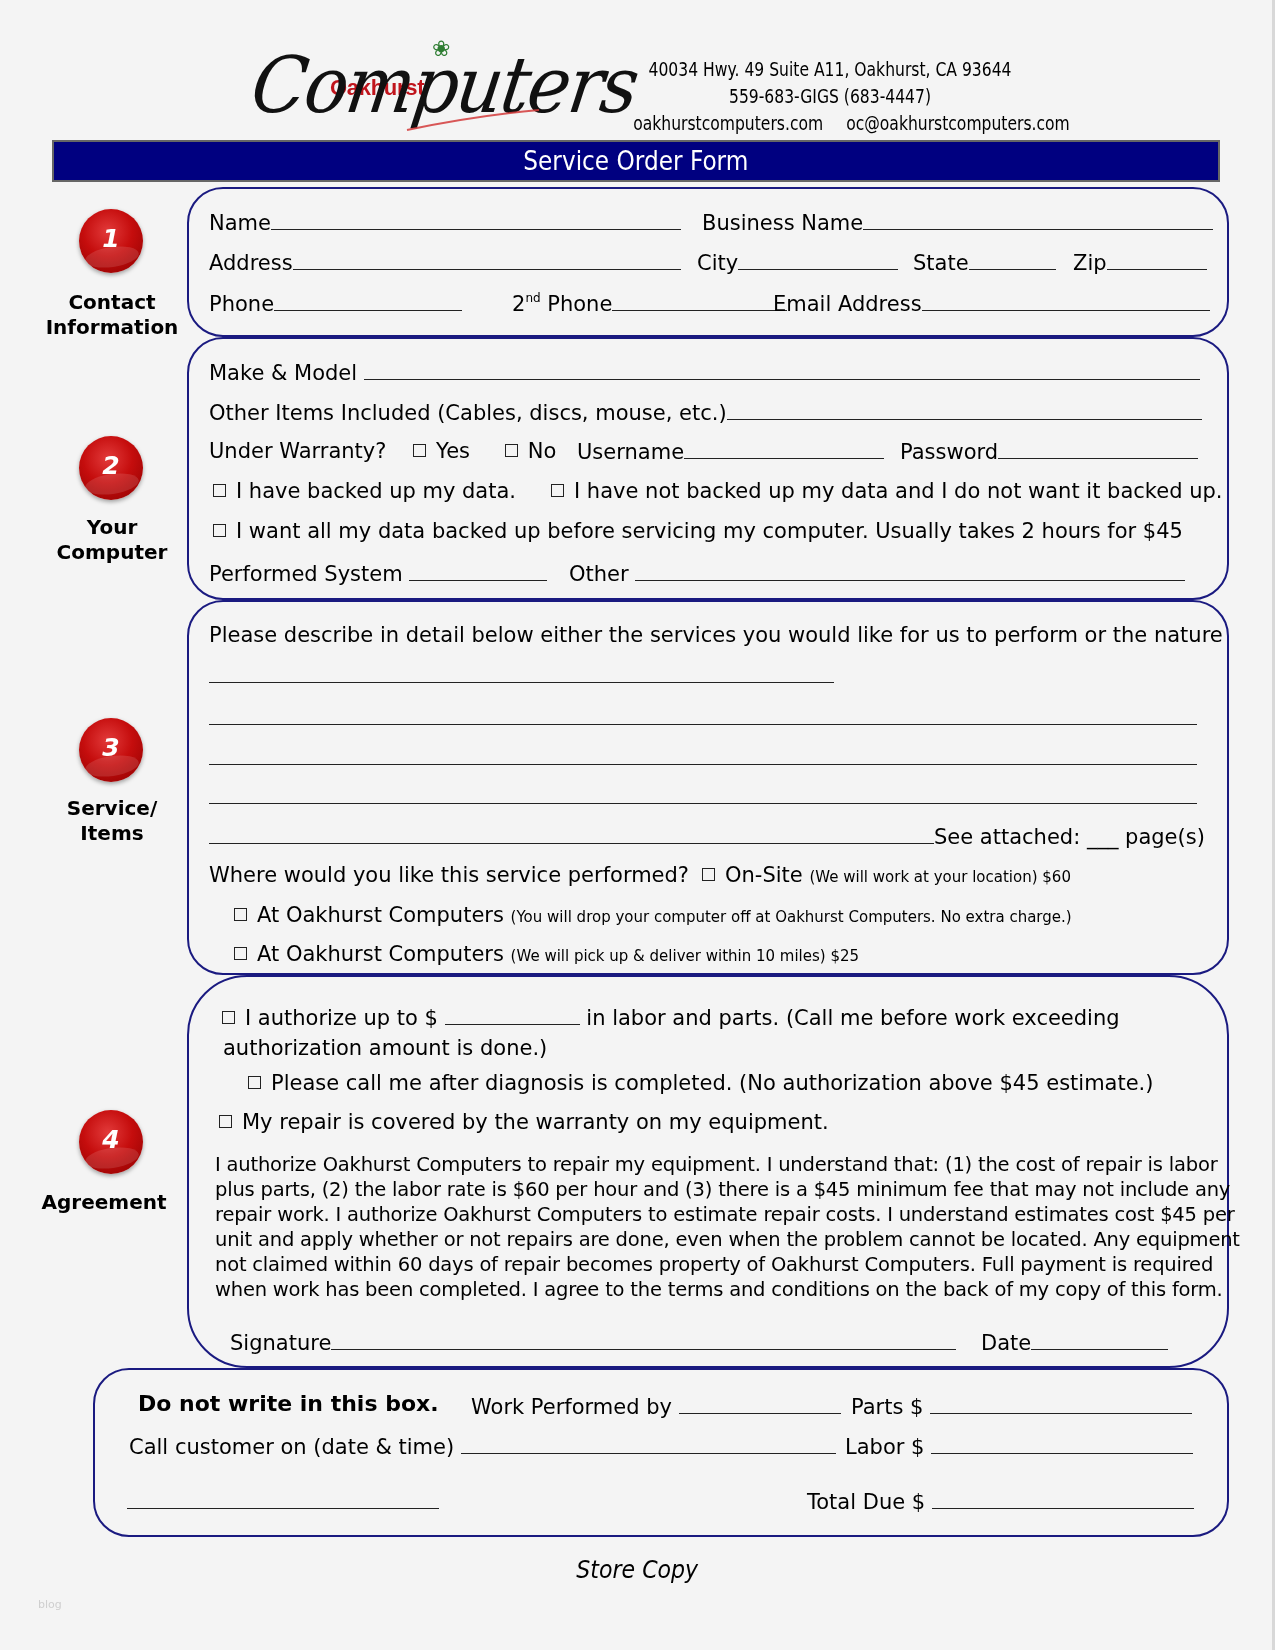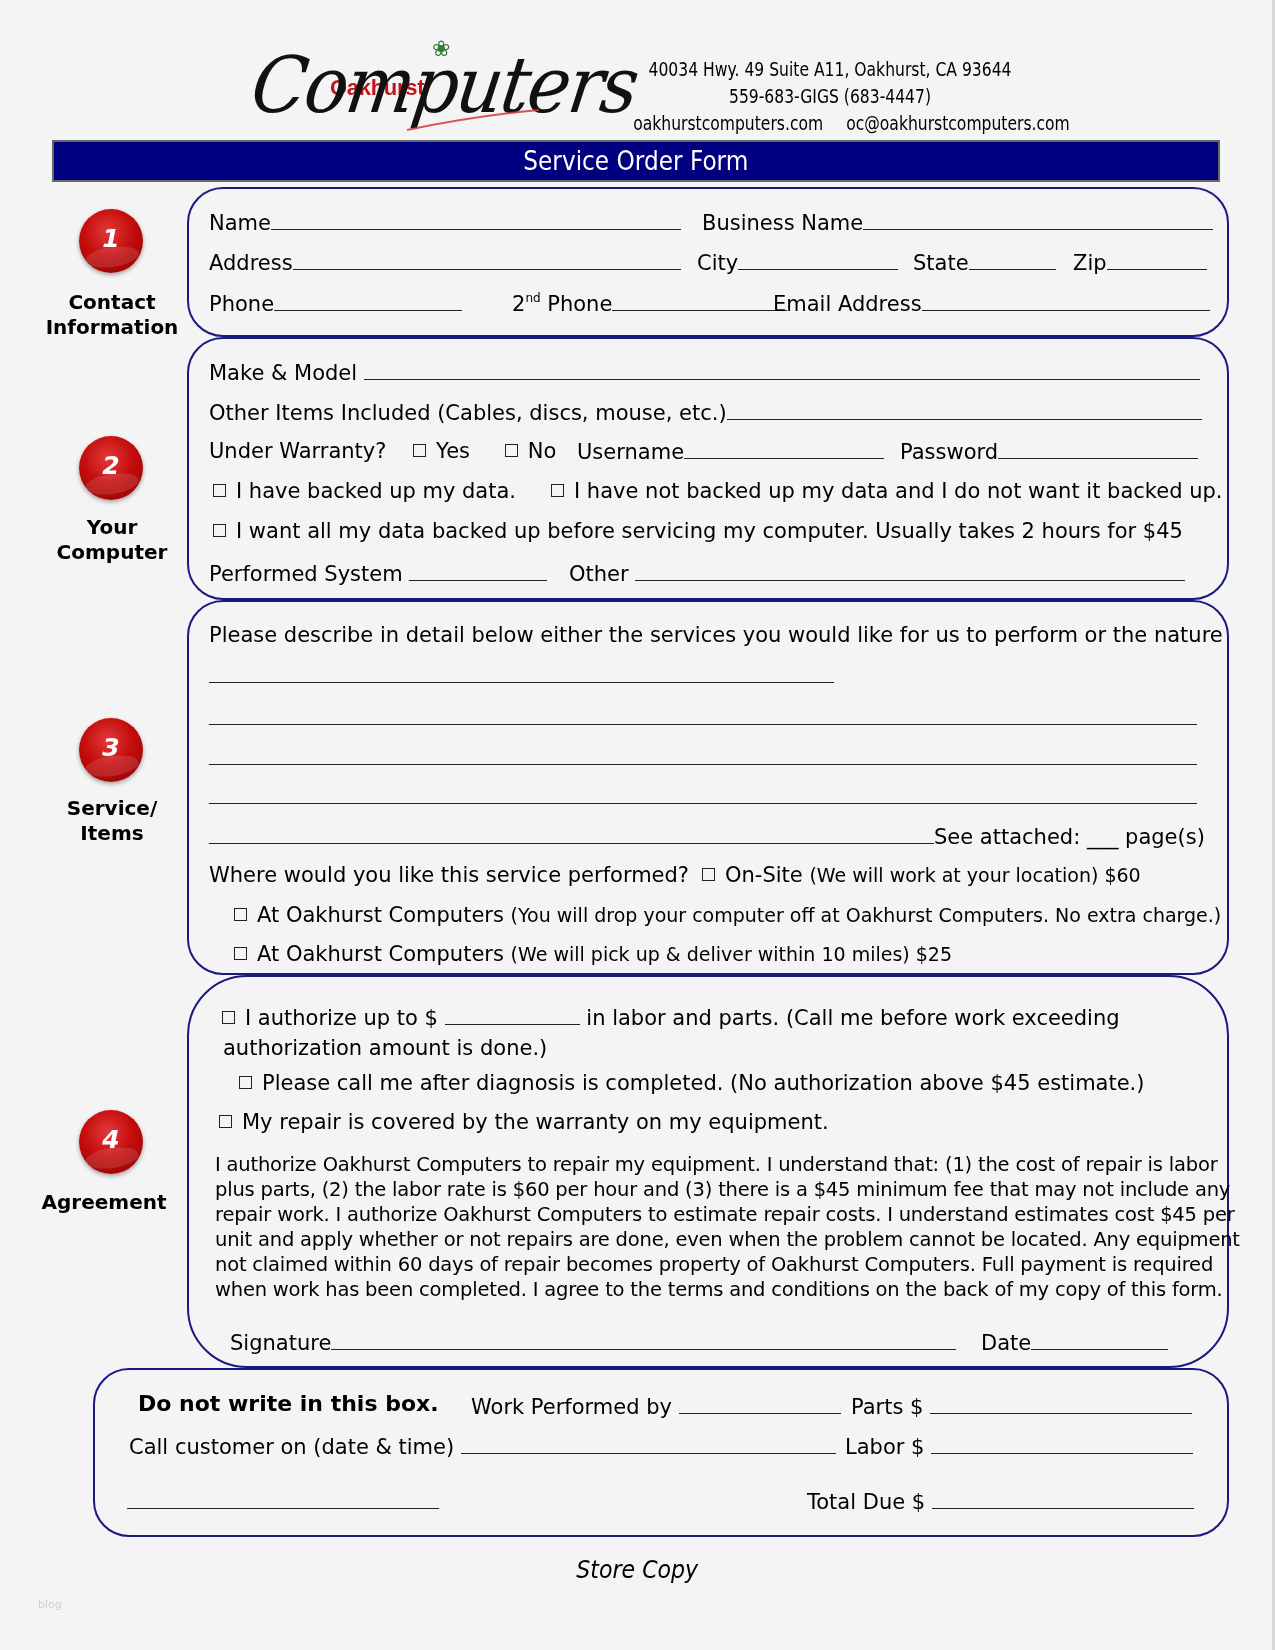--- a/index.html
+++ b/index.html
@@ -30,21 +30,21 @@
     color: #fff; font-weight: bold; font-style: italic; font-size: 25px; text-align: center; line-height: 60px; overflow: hidden; }
   .badge::after { content: ""; position: absolute; left: 6px; right: 4px; top: 38px; height: 20px; border-radius: 50%; background: rgba(255,255,255,0.12); transform: rotate(-8deg); }
   .badge .num { position: relative; z-index: 1; }
   .sec-label { width: 150px; text-align: center; font-weight: bold; font-size: 20px; line-height: 25px; }
 
   
   .box { border: 2px solid #1a1a80; border-radius: 36px; box-sizing: border-box; }
   .row { position: absolute; font-size: 21px; white-space: nowrap; line-height: 26px; }
   .row .u { display: inline-block; border-bottom: 1.5px solid #222; height: 20px; vertical-align: baseline; }
   .cb { display: inline-block; width: 13px; height: 13px; border: 1.3px solid #222; vertical-align: 1px; margin-right: 10px; box-sizing: border-box; }
-  .sm { font-size: 19px; text-align: center; }
+  .sm { font-size: 15px; text-align: center; }
   .legal { position: absolute; left: 215px; top: 1152px; width: 990px; font-size: 19.5px; line-height: 25px; letter-spacing: -0.2px; }
   .legal div { white-space: nowrap; }
   .bold { font-weight: bold; }
   .store-copy { left: 0; width: 1275px; top: 1556px; text-align: center; font-size: 24px; font-style: italic; }
   .store-copy span { display: inline-block; transform: scaleX(0.92); }
   .watermark { left: 38px; top: 1598px; font-size: 11px; color: #cfcfcf; }
   sup { font-size: 12px; vertical-align: 9px; line-height: 0; }
 </style>
 </head>
 <body>
@@ -168,21 +168,21 @@
 </div>
 <div class="row" style="left:234px;top:941px;">
   <span class="cb"></span><span>At Oakhurst Computers</span> <span class="sm">(We will pick up &amp; deliver within 10 miles) $25</span>
 </div>
 
 <div class="abs box" style="left:187px;top:975px;width:1042px;height:393px;border-radius:60px;"></div>
 <div class="row" style="left:222px;top:1004px;">
   <span class="cb"></span><span>I authorize up to $</span> <span class="u" style="width:135px;"></span> <span>in labor and parts. (Call me before work exceeding</span>
 </div>
 <div class="row" style="left:223px;top:1035px;">authorization amount is done.)</div>
-<div class="row" style="left:219px;top:1070px;padding-left:20px;">
+<div class="row" style="left:228px;top:1070px;padding-left:20px;">
   <span class="cb"></span><span>Please call me after diagnosis is completed. (No authorization above $45 estimate.)</span>
 </div>
 <div class="row" style="left:219px;top:1109px;">
   <span class="cb"></span><span>My repair is covered by the warranty on my equipment.</span>
 </div>
 <div class="legal">
   <div>I authorize Oakhurst Computers to repair my equipment. I understand that: (1) the cost of repair is labor</div>
   <div>plus parts, (2) the labor rate is $60 per hour and (3) there is a $45 minimum fee that may not include any</div>
   <div>repair work. I authorize Oakhurst Computers to estimate repair costs. I understand estimates cost $45 per</div>
   <div>unit and apply whether or not repairs are done, even when the problem cannot be located. Any equipment</div>

